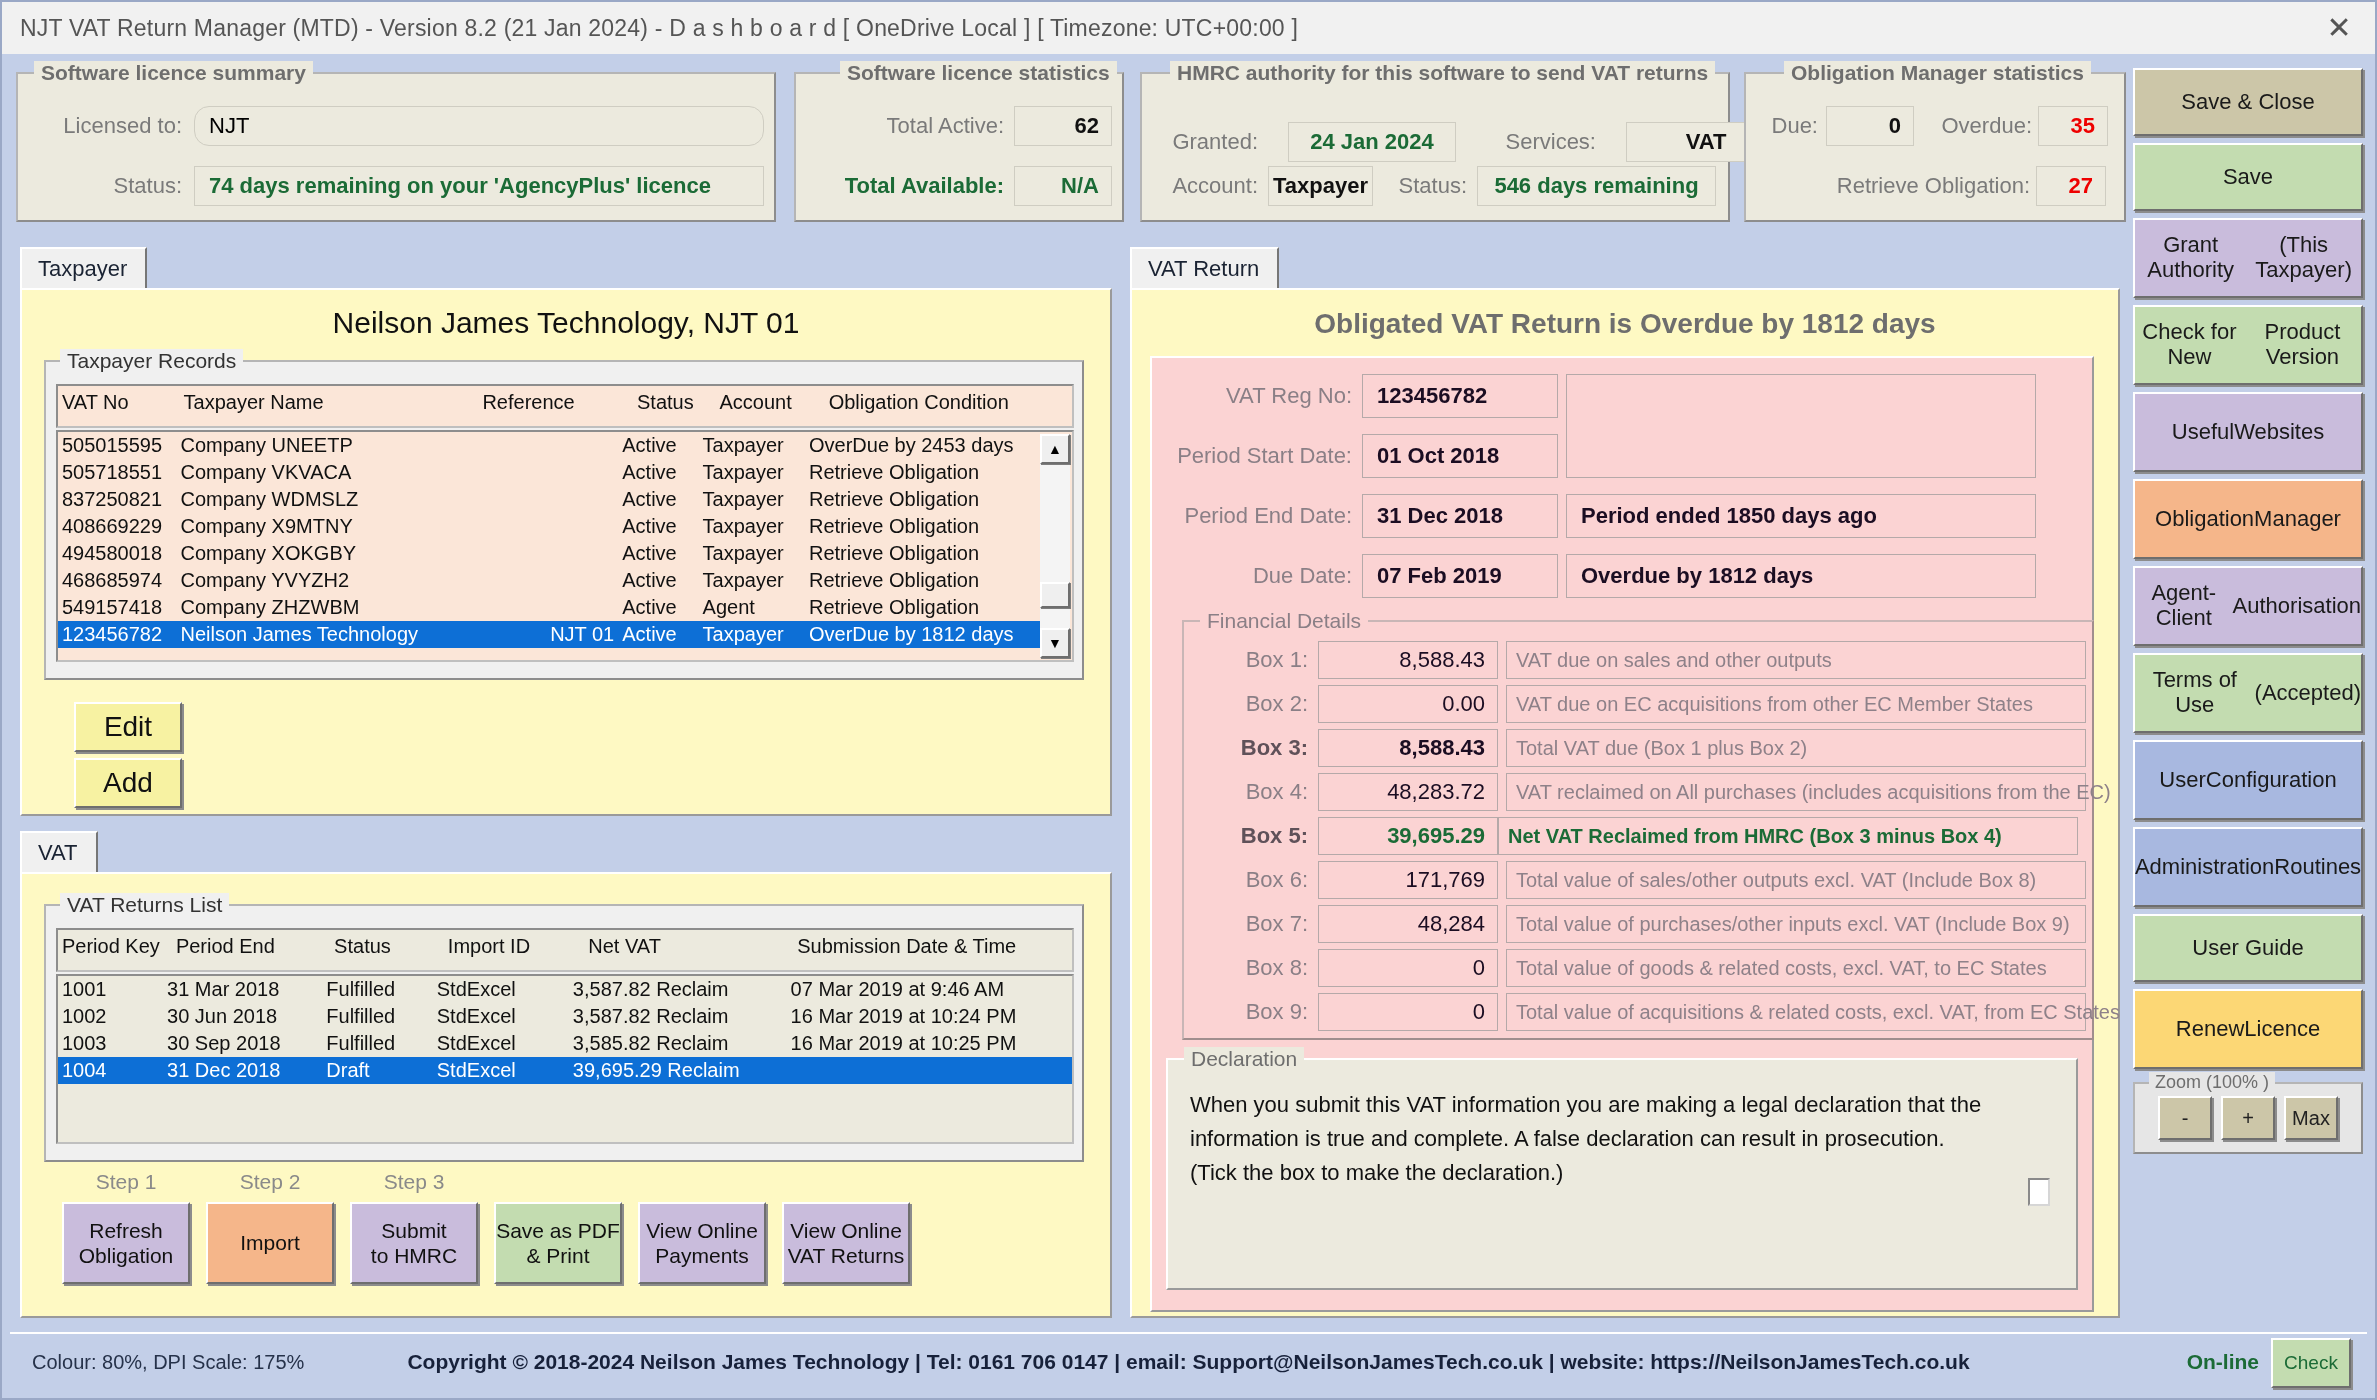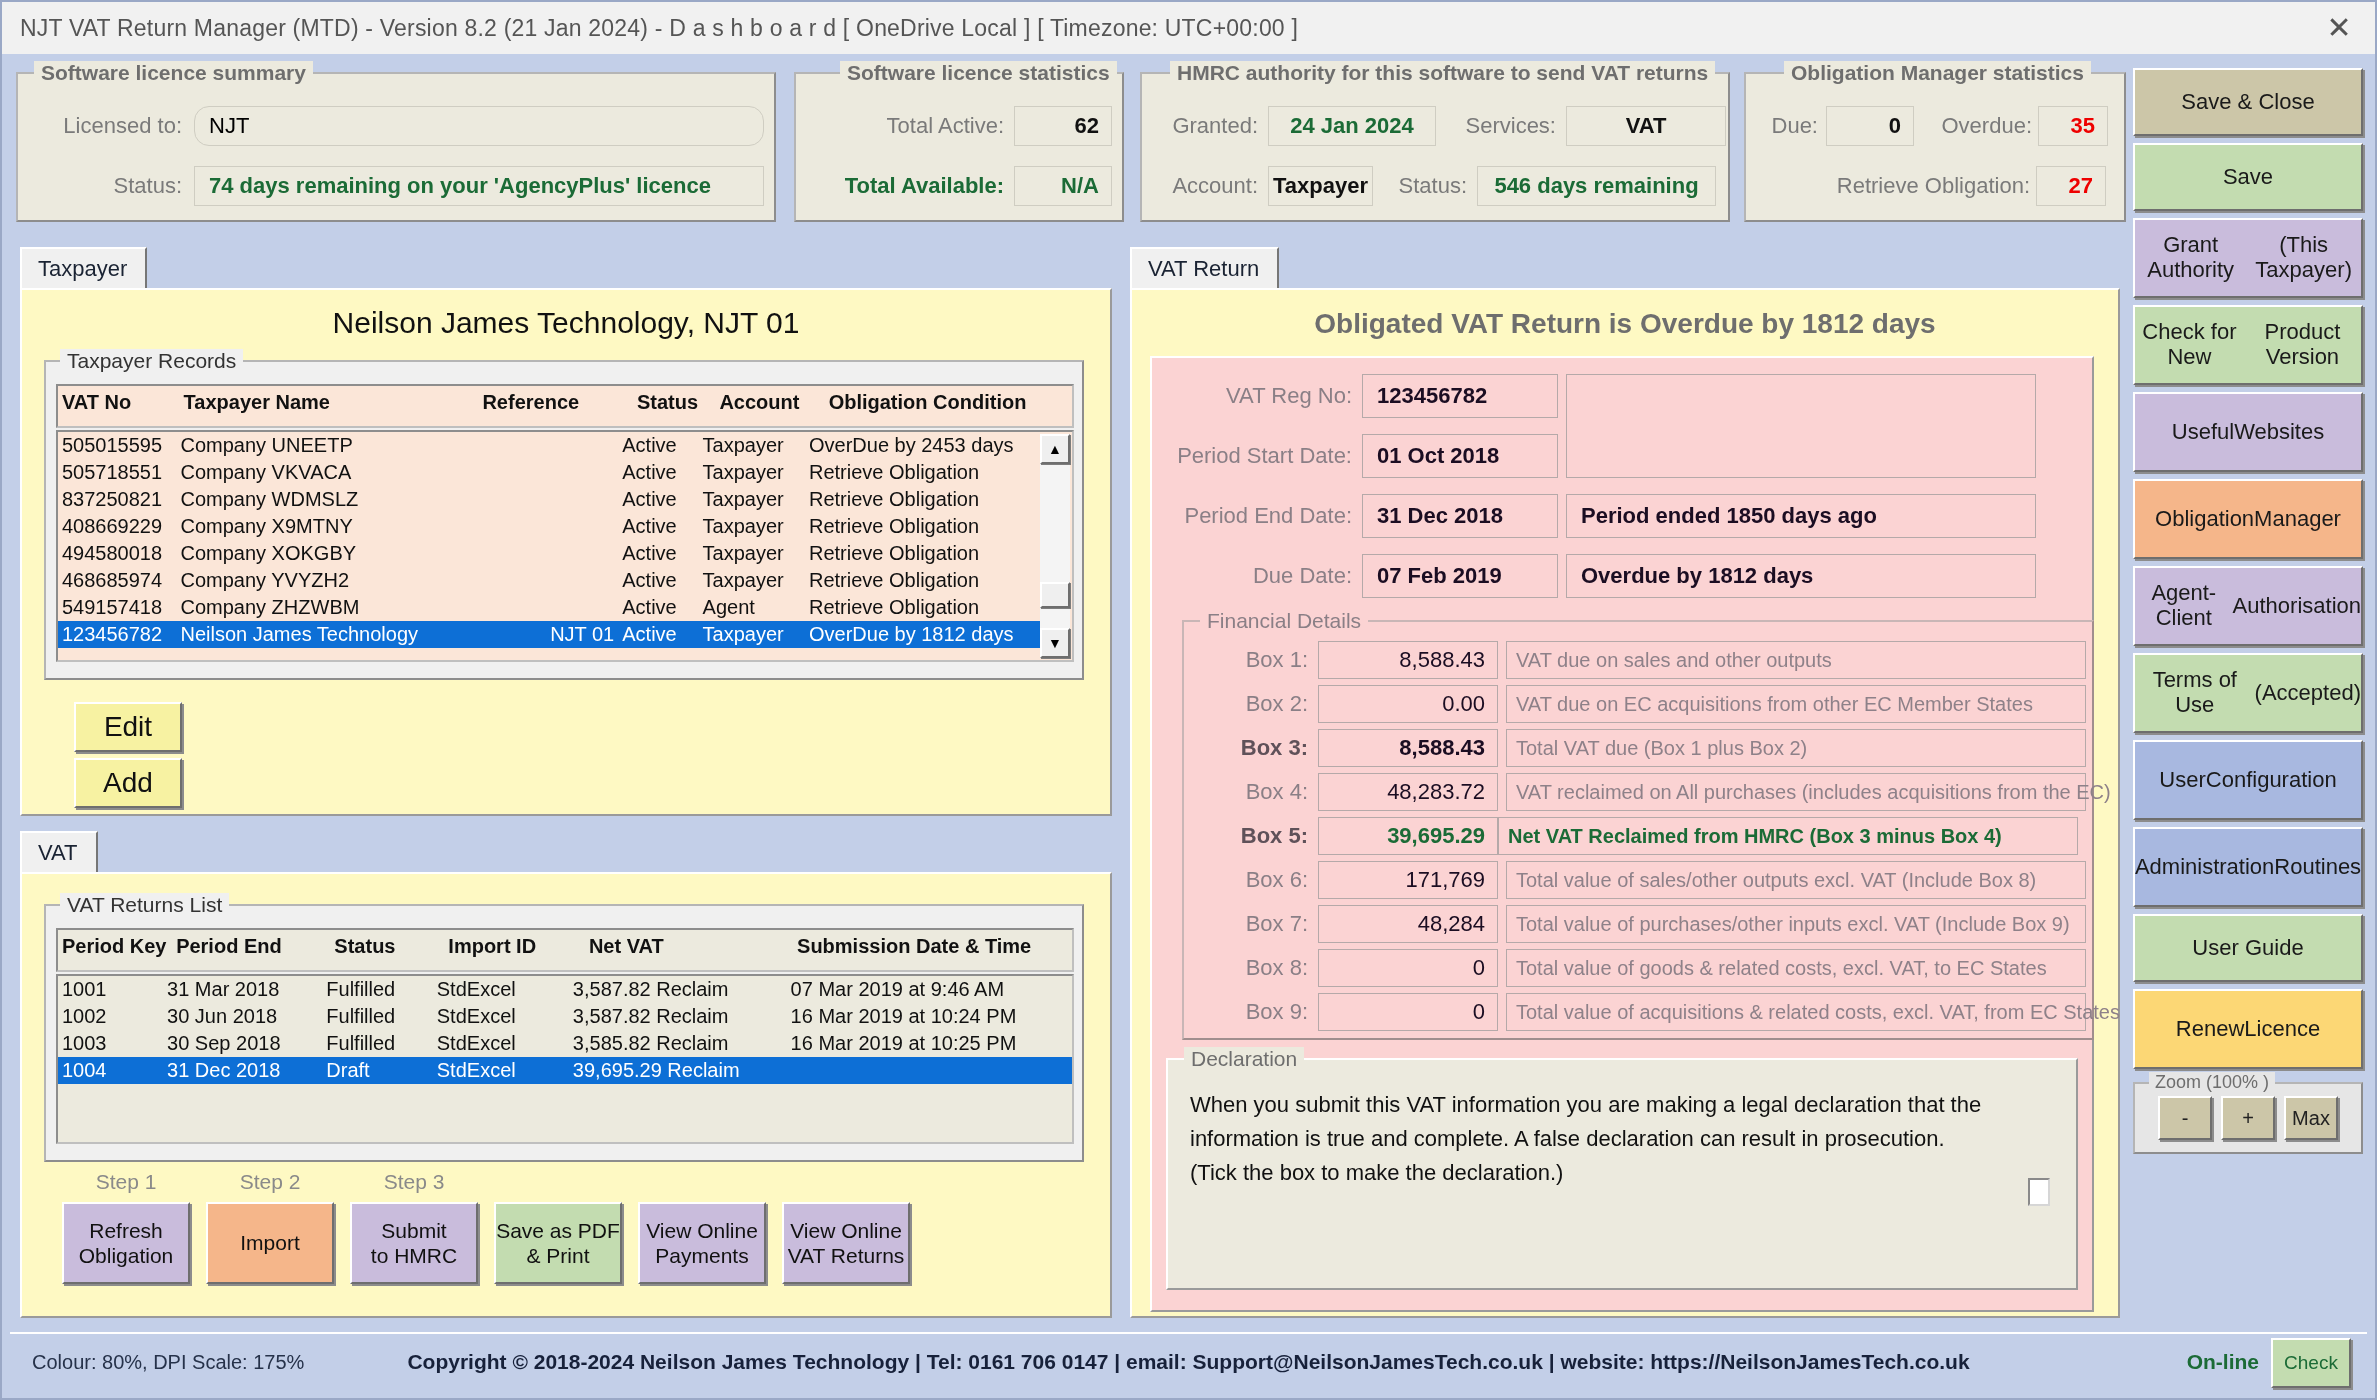--- a/index.html
+++ b/index.html
@@ -134,21 +134,21 @@
     border-right-color: #8d8d8d; border-bottom-color: #8d8d8d;
     background: #f0f0f0;
   }
   .gb-inner > .gb-title {
     position: absolute; top: -13px; left: 14px; background: #f0f0f0;
     padding: 0 7px; font-size: 21px; color: #333; white-space: nowrap;
   }
 
   table.grid { border-collapse: collapse; width: 100%; font-size: 20px; }
   table.grid th {
-    text-align: left; font-weight: bold; color: #111;
+    text-align: left; font-weight: normal; color: #111;
     padding: 5px 4px 6px 4px;
   }
   table.grid td { padding: 2px 4px; color: #111; white-space: nowrap; }
   .grid-head-wrap {
     background: #fbe6d8; border: 2px solid #bfbfbf;
     border-top-color: #8d8d8d; border-left-color: #8d8d8d;
   }
   .grid-body-wrap {
     background: #fbe6d8; border: 2px solid #bfbfbf;
     border-top-color: #8d8d8d; border-left-color: #8d8d8d;
@@ -304,21 +304,21 @@
       <div class="field bold" style="width:98px; height:40px; margin-left:10px; padding-right:12px; justify-content:flex-end;">62</div>
     </div>
     <div class="row" style="left:8px; top:92px;">
       <div class="lbl green" style="width:200px;">Total Available:</div>
       <div class="field green" style="width:98px; height:40px; margin-left:10px; padding-right:12px; justify-content:flex-end;">N/A</div>
     </div>
   </div>
 
   <div class="gb" id="panel-hmrc">
     <div class="gb-title" style="left:28px;">HMRC authority for this software to send VAT returns</div>
-    <div class="row" style="left:10px; top:32px;">
+    <div class="row" style="left:10px; top:48px;gap:20px;">
       <div class="lbl" style="width:106px;">Granted:</div>
       <div class="field green" style="width:168px; height:40px; margin-left:10px; justify-content:center;">24 Jan 2024</div>
       <div class="lbl" style="width:110px; margin-left:10px;">Services:</div>
       <div class="field bold" style="width:160px; height:40px; margin-left:10px; justify-content:center;">VAT</div>
     </div>
     <div class="row" style="left:10px; top:92px;">
       <div class="lbl" style="width:106px;">Account:</div>
       <div class="field bold" style="width:105px; height:40px; margin-left:10px; justify-content:center;">Taxpayer</div>
       <div class="lbl" style="width:84px; margin-left:10px;">Status:</div>
       <div class="field green" style="width:239px; height:40px; margin-left:10px; justify-content:center;">546 days remaining</div>

